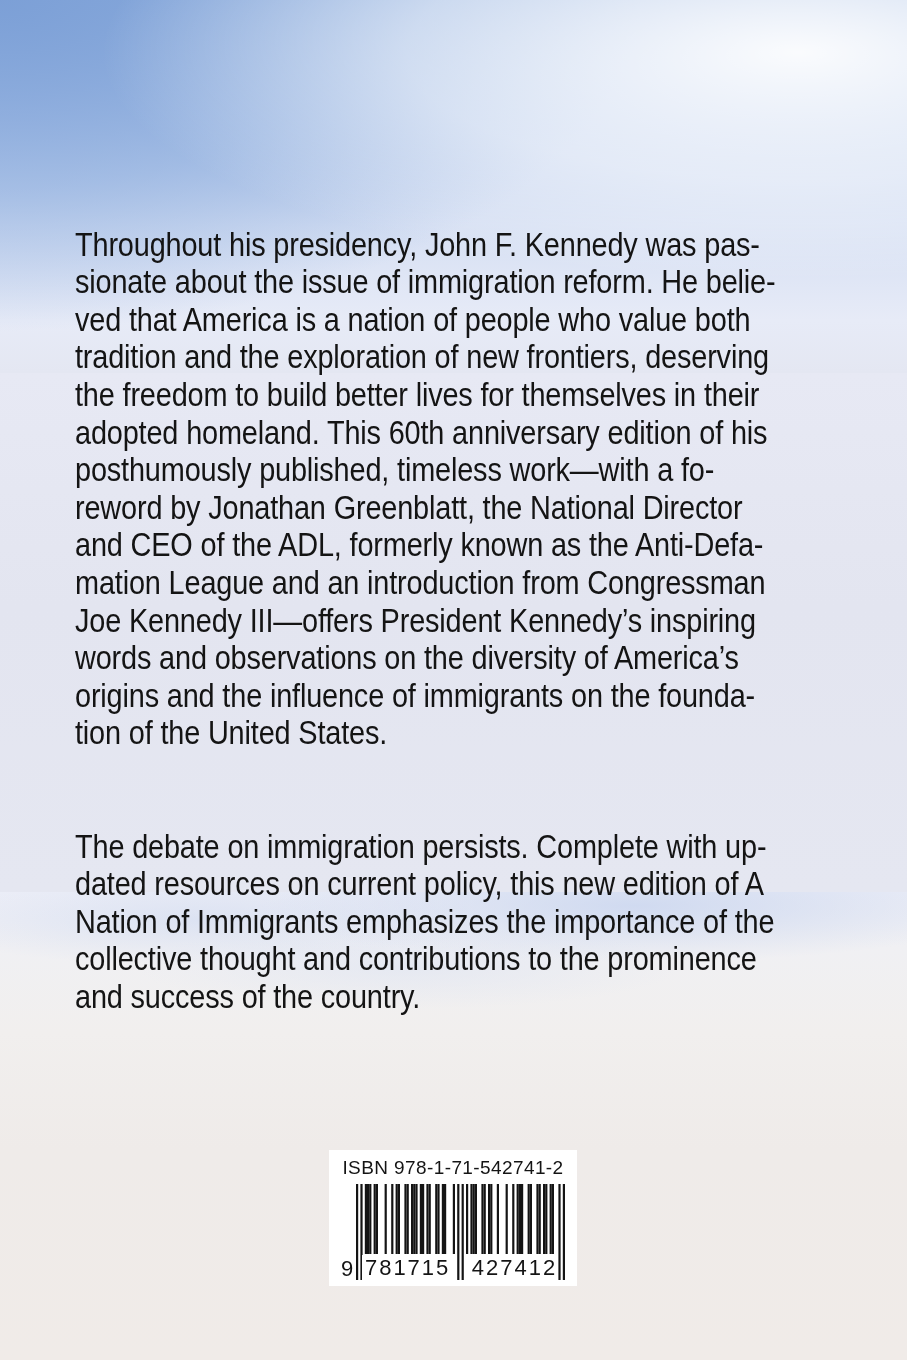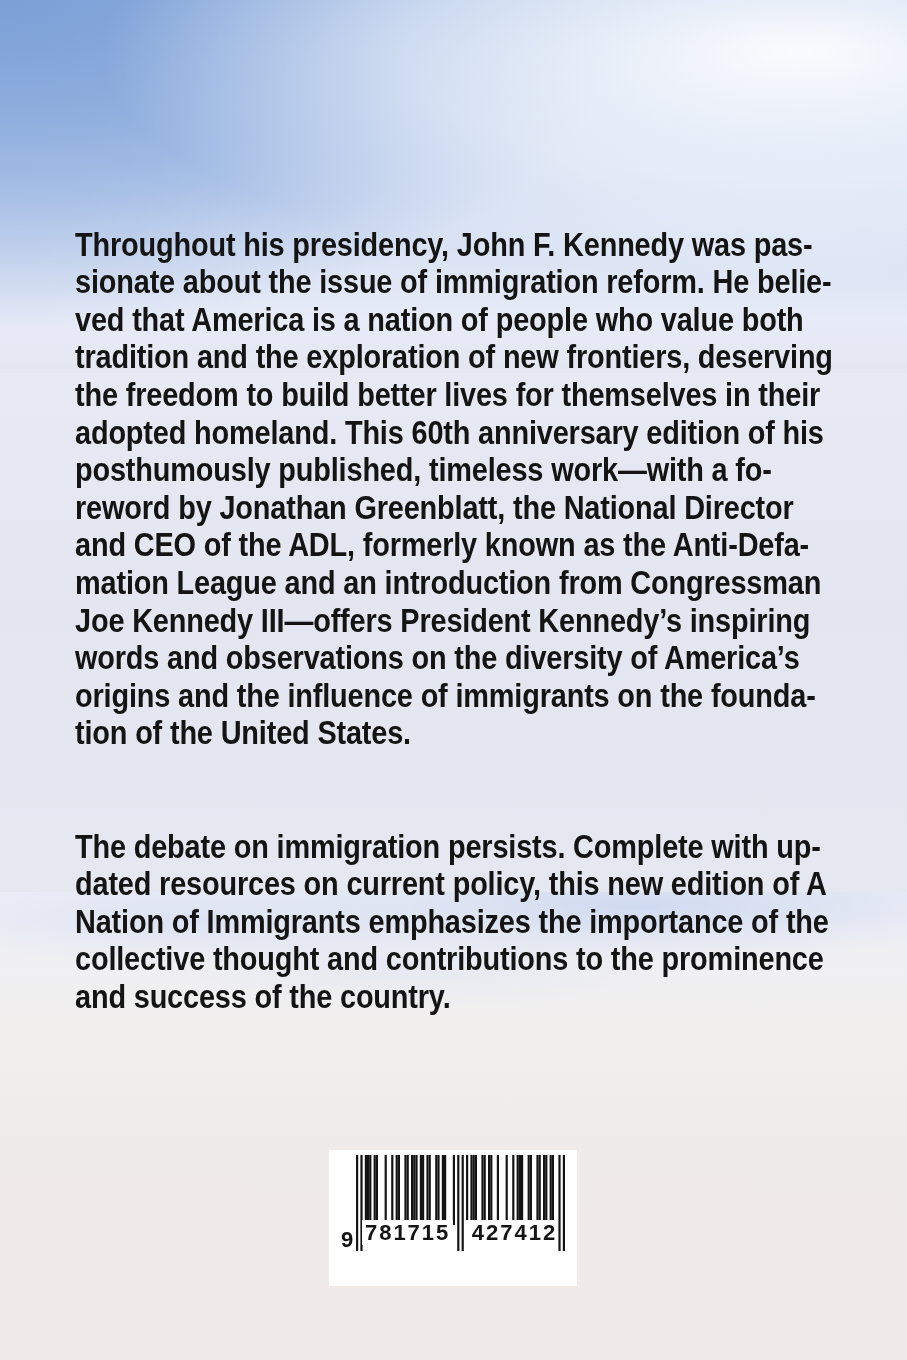--- a/index.html
+++ b/index.html
@@ -2,21 +2,20 @@
 <html><head>
 <meta charset="utf-8">
 <style>
   html,body{margin:0;padding:0;background:#cfd6e6;}
   .page{
     position:relative;
     width:907px;height:1360px;
     overflow:hidden;
     font-family:"Liberation Sans","DejaVu Sans",sans-serif;
     background:#eef0f6;
-    font-weight:bold;
   }
   
   .bg{position:absolute;left:0;width:907px;}
   .sky-top{
     top:0;height:373px;
     background:
       radial-gradient(120% 95% at 88% 14%, rgba(255,255,255,0.95) 0%, rgba(255,255,255,0.55) 36%, rgba(255,255,255,0) 64%),
       radial-gradient(95% 120% at 0% 0%, rgba(123,159,214,0.95) 0%, rgba(133,168,219,0.55) 42%, rgba(143,175,222,0) 74%),
       linear-gradient(to bottom, #93b0df 0%, #b3c7ea 30%, #d5dff3 60%, #e7ebf7 86%, #e4e7f2 100%);
   }
@@ -48,21 +47,21 @@
     background:#ffffff;text-align:center;color:#141414;
   }
   .isbn-label{
     margin-top:7px;font-size:19px;letter-spacing:0.4px;line-height:22px;
   }
   .ean{display:flex;align-items:flex-end;justify-content:center;margin-top:5px;}
   .first-digit{font-size:22px;line-height:24px;margin-right:3px;transform:translateY(1px);}
   .bars-wrap{position:relative;width:209px;height:96px;}
   .bars-wrap svg{position:absolute;left:0;top:0;}
   .dgroup{
-    position:absolute;top:65px;height:25px;background:#ffffff;
+    position:absolute;top:71px;height:25px;background:#ffffff;
     font-size:22px;line-height:25px;letter-spacing:2px;text-align:center;
   }
   .g1{left:6px;width:91px;}
   .g2{left:110px;width:91px;text-align:right;}
 </style>
 </head>
 <body>
 
 <div class="page">
 
@@ -86,20 +85,21 @@
 origins and the influence of immigrants on the founda-
 tion of the United States.</p>
     <p>The debate on immigration persists. Complete with up-
 dated resources on current policy, this new edition of A
 Nation of Immigrants emphasizes the importance of the
 collective thought and contributions to the prominence
 and success of the country.</p>
   </div>
 
   <div class="barcode-panel">
+    <div class="isbn-label">ISBN 978-1-71-542741-2</div>
     <div class="ean">
       <span class="first-digit">9</span>
       <div class="bars-wrap">
         <svg id="barcode-svg" width="209" height="96" viewBox="0 0 209 96">
             <rect x="0.00" y="0" width="2.20" height="96" fill="#141414"></rect>
             <rect x="4.40" y="0" width="2.20" height="96" fill="#141414"></rect>
             <rect x="8.80" y="0" width="2.20" height="70" fill="#141414"></rect>
             <rect x="11.00" y="0" width="2.20" height="70" fill="#141414"></rect>
             <rect x="13.20" y="0" width="2.20" height="70" fill="#141414"></rect>
             <rect x="17.60" y="0" width="2.20" height="70" fill="#141414"></rect>

